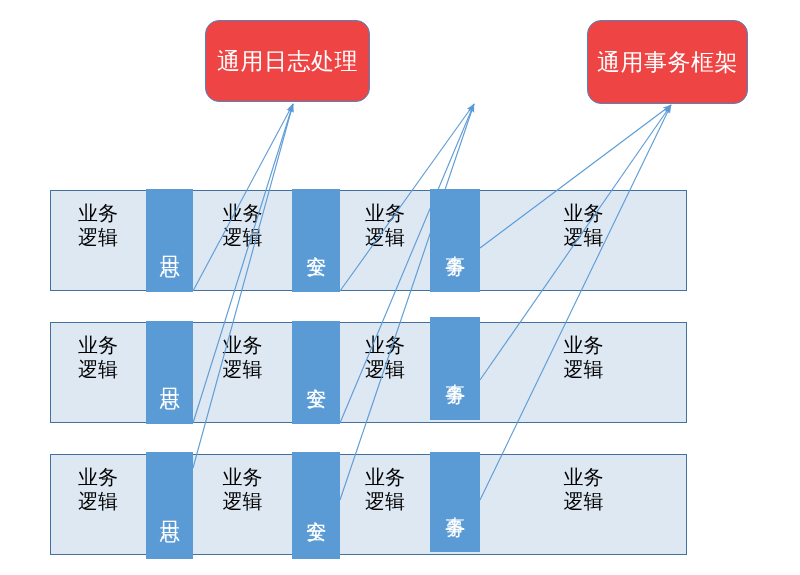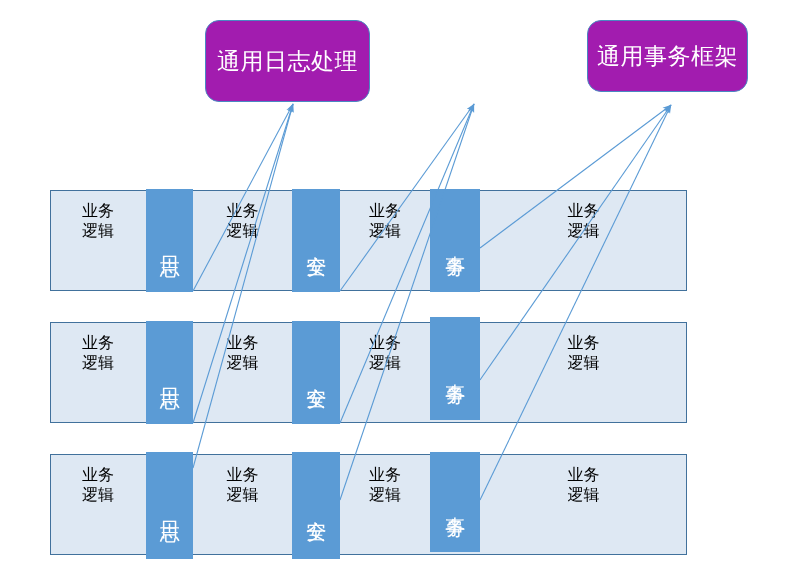--- a/index.html
+++ b/index.html
@@ -16,21 +16,21 @@
   }
   #canvas {
     position: absolute;
     left: 0; top: 0;
     width: 800px;
     height: 575px;
   }
   
   .aspect-box {
     position: absolute;
-    background: #a21caf;
+    background: #ef4444;
     border: 1px solid #4A88C2;
     border-radius: 14px;
     box-sizing: border-box;
     display: flex;
     align-items: center;
     justify-content: center;
     color: #ffffff;
     font-size: 23px;
     letter-spacing: 0.5px;
     white-space: nowrap;
@@ -49,21 +49,21 @@
     box-sizing: border-box;
     display: flex;
     align-items: flex-start;
     justify-content: center;
     padding-top: 11px;
     z-index: 4;
     pointer-events: none;
   }
   .biz-text {
     color: #000000;
-    font-size: 16px;
+    font-size: 20px;
     line-height: 1.22;
     text-align: center;
     white-space: pre-line;
   }
   .aspect-seg {
     position: absolute;
     background: #5B9BD5;
     box-sizing: border-box;
     z-index: 5;
     display: flex;
@@ -91,21 +91,21 @@
 </head>
 <body>
 
 <div id="canvas">
 
   <div class="aspect-box" style="left:205px; top:20px; width:165px; height:82px;">
     <span>通用日志处理</span>
   </div>
 
 
-  <div class="aspect-box" style="left:587px; top:20px; width:161px; height:72px;">
+  <div class="aspect-box" style="left:587px; top:20px; width:161px; height:84px;">
     <span>通用事务框架</span>
   </div>
 
   <div class="layer-band" style="left:50px; top:190px; width:637px; height:101px;"></div>
 
   <div class="biz-cell" style="left:50px; top:190px; width:96px; height:101px;">
     <span class="biz-text">业务
 逻辑</span>
   </div>
   <div class="biz-cell" style="left:193px; top:190px; width:99px; height:101px;">

